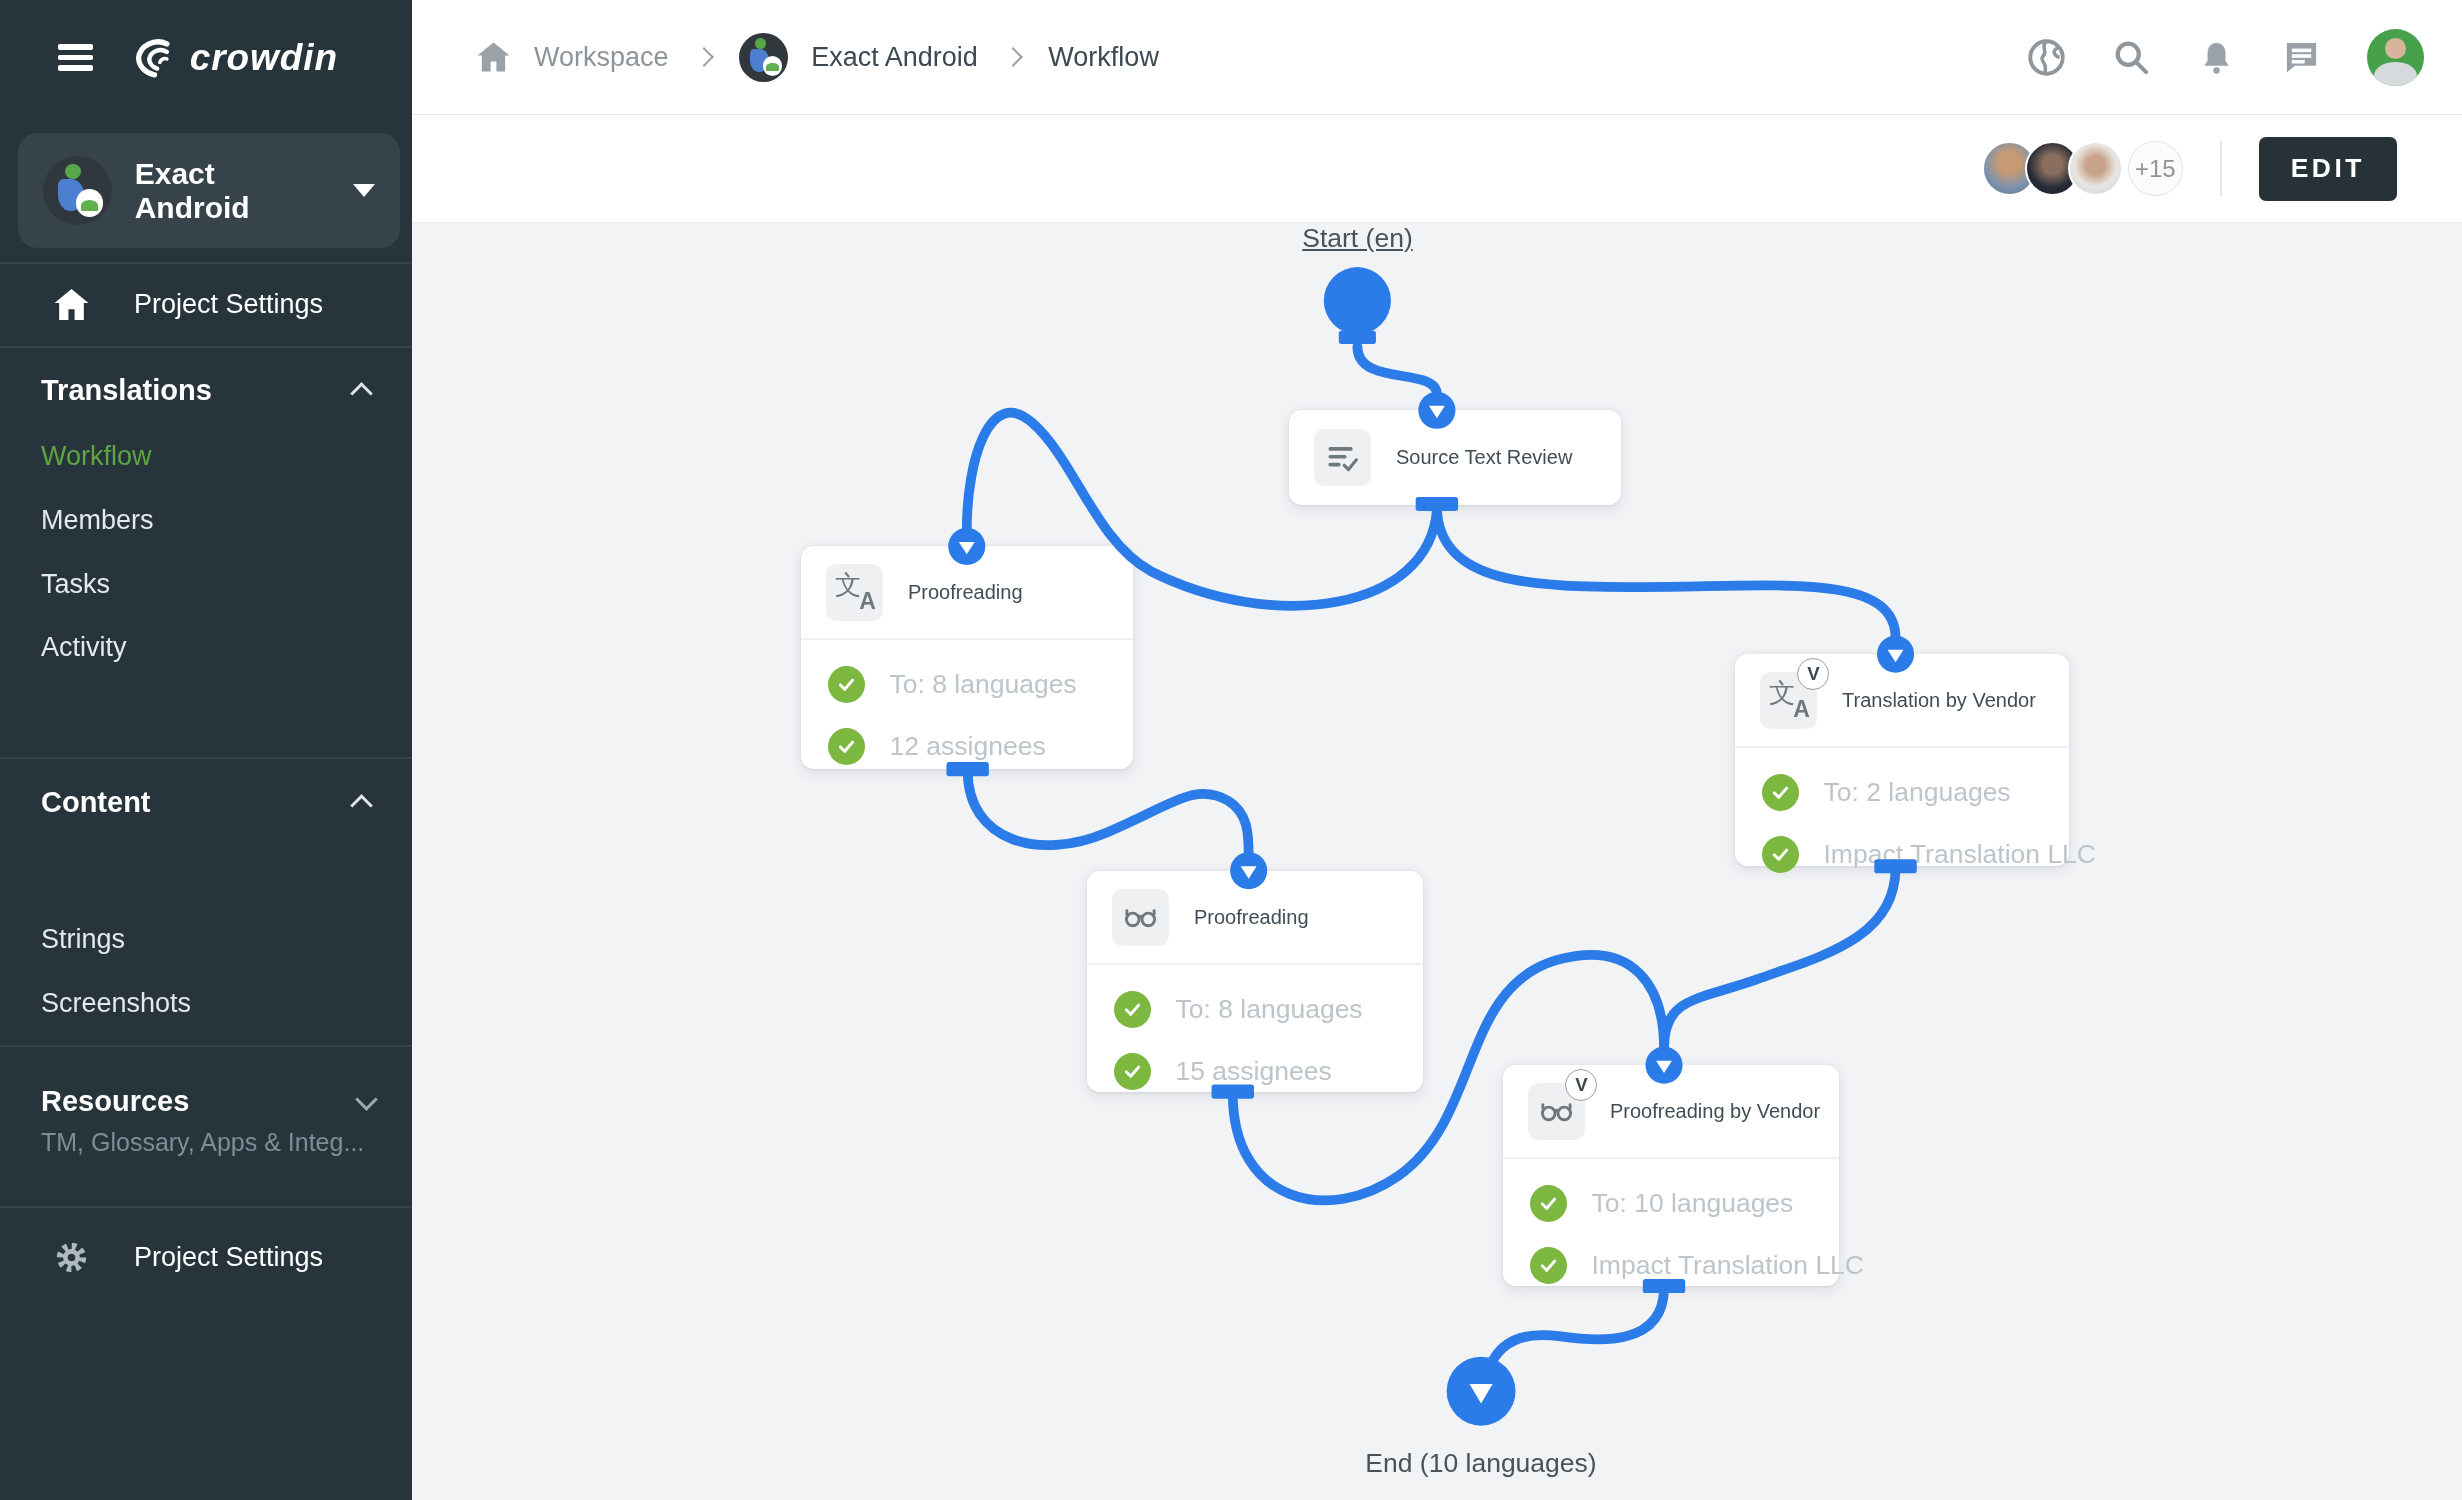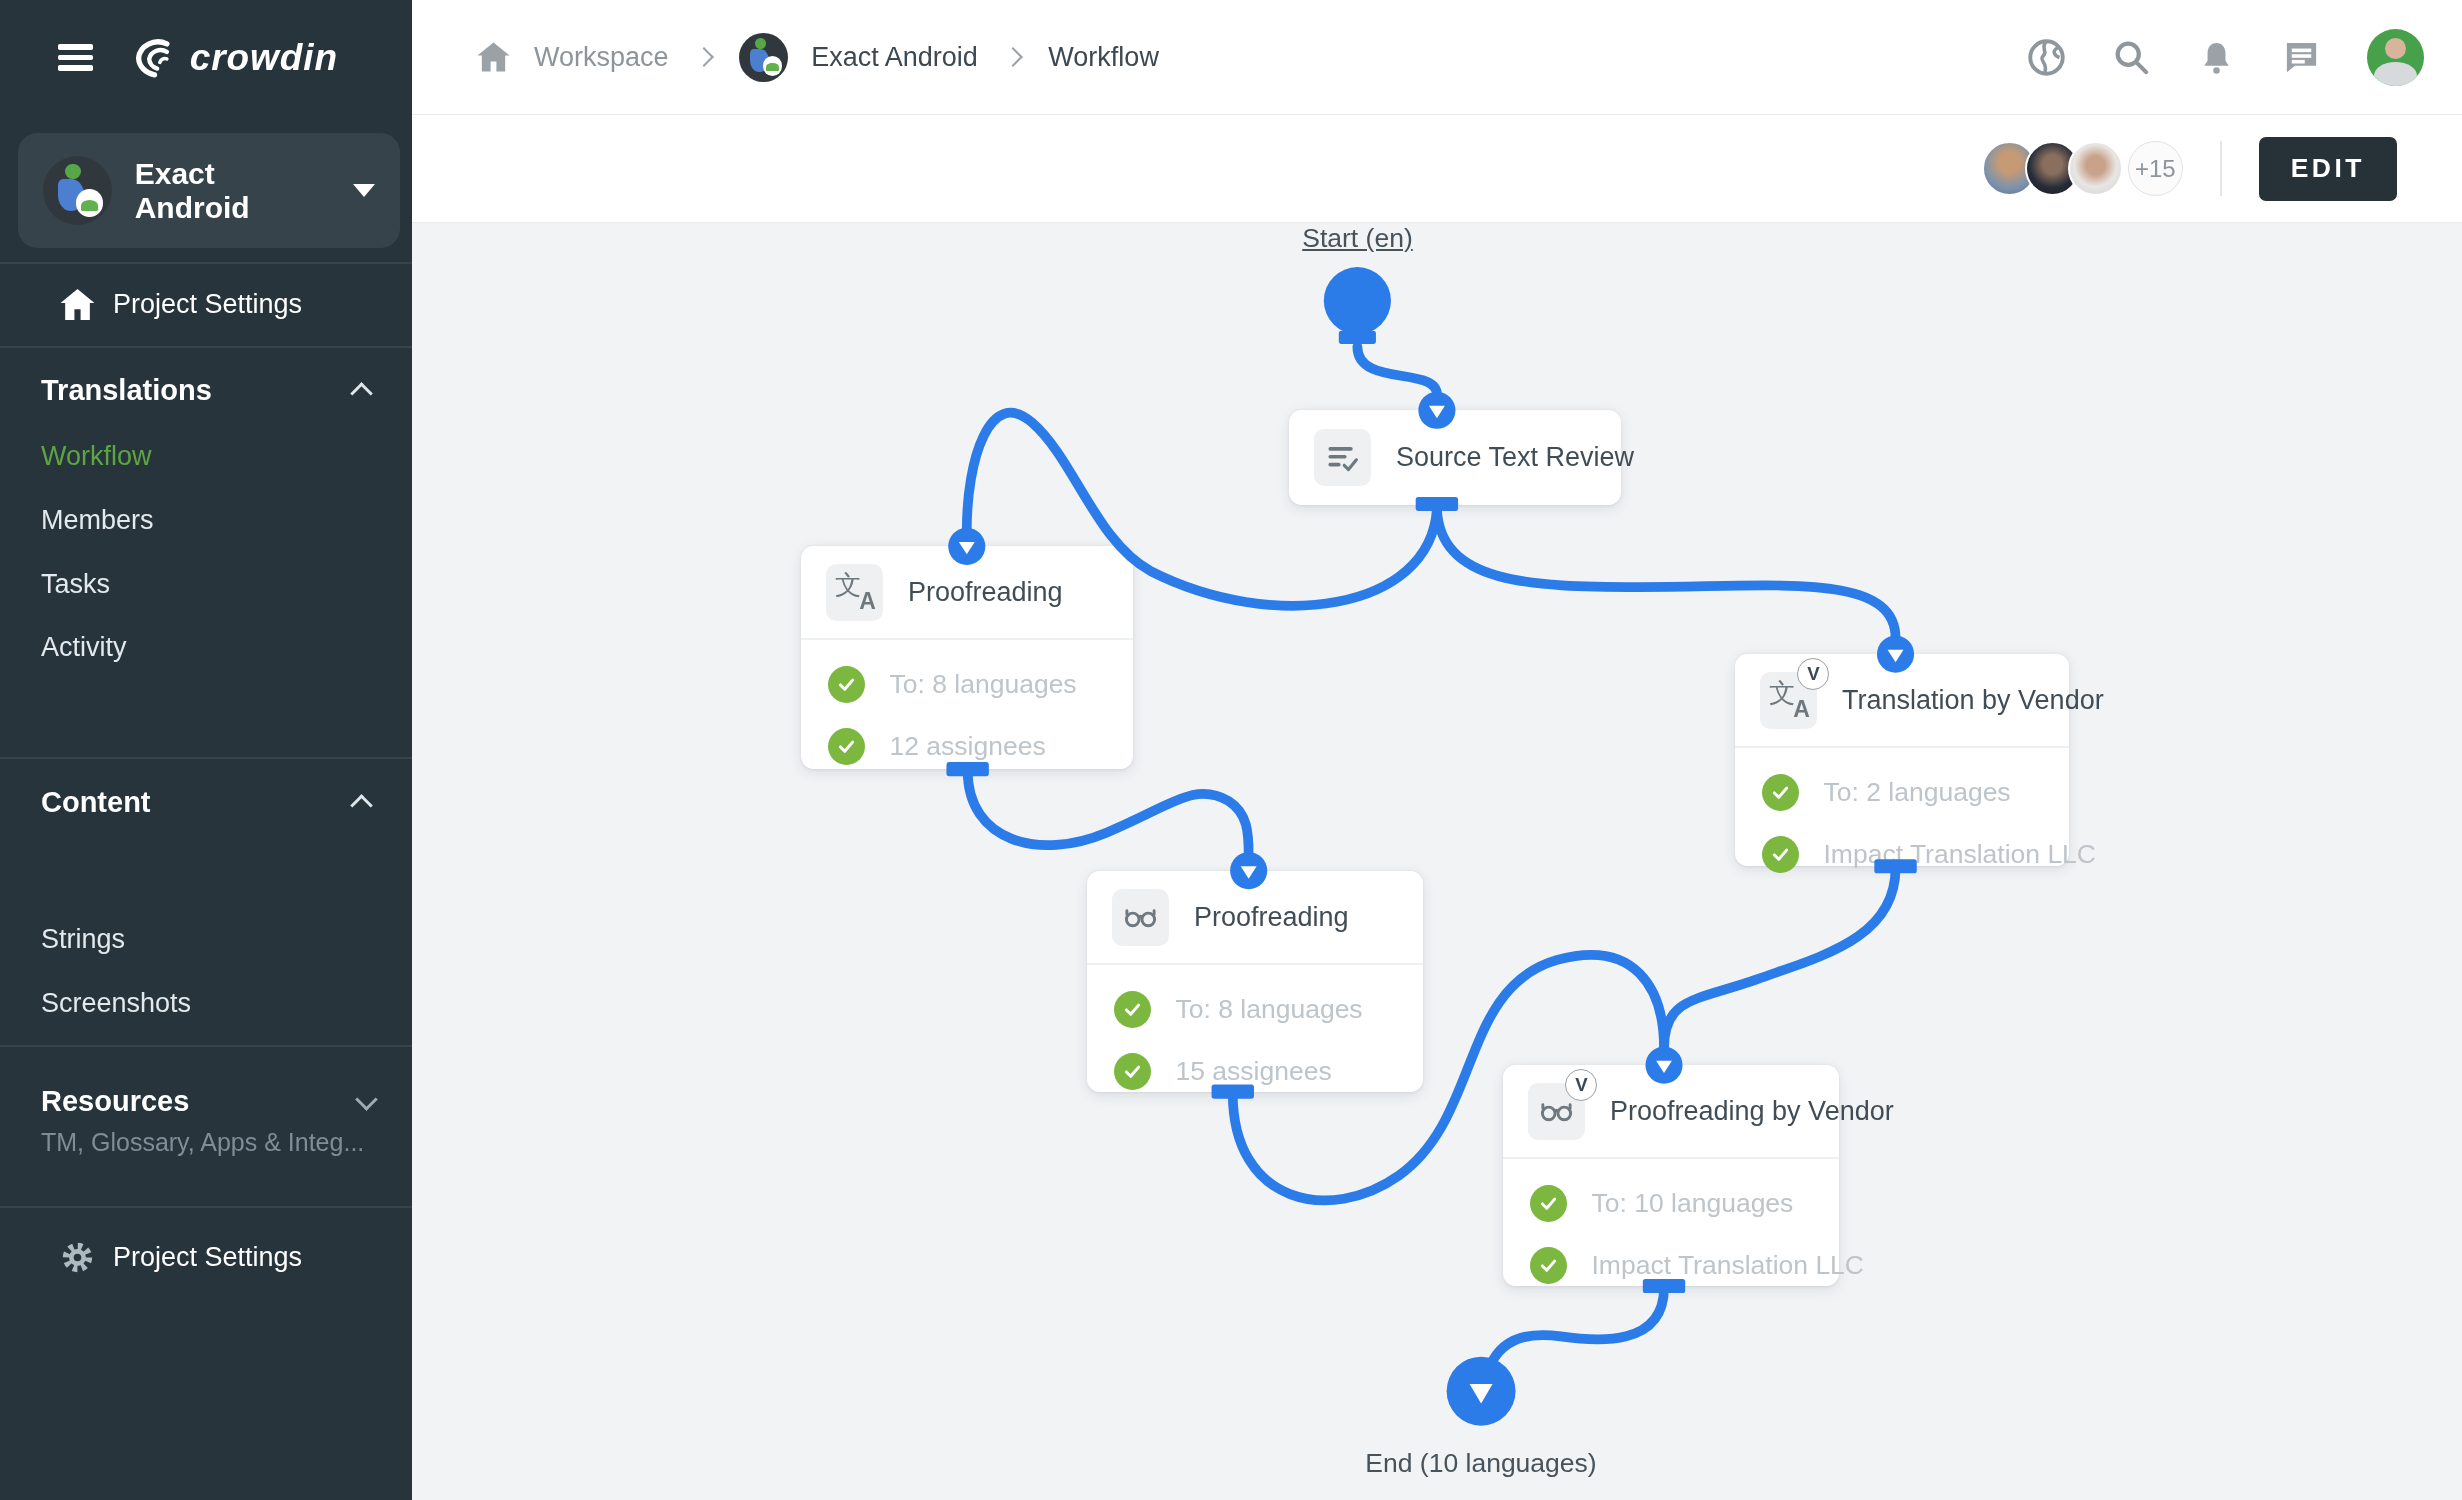--- a/index.html
+++ b/index.html
@@ -55,22 +55,22 @@
   .hamburger { width:35px; height:26.5px; display:flex; flex-direction:column; justify-content:space-between; cursor:pointer; }
   .hamburger span { display:block; height:5.3px; background:#ffffff; border-radius:1.8px; }
   .logo { display:flex; align-items:center; gap:8.8px; }
   .logo-text { color:#ffffff; font-size:37px; font-weight:bold; font-style:italic; letter-spacing:0.9px; }
   .project-pill { position:absolute; left:17.7px; top:133px; width:382px; height:115px; background:#37434b;
                   border-radius:19.4px; display:flex; align-items:center; padding:0 25px; gap:23px; cursor:pointer; }
   .pill-name { color:#ffffff; font-size:30px; font-weight:bold; flex:1; }
   .caret-down { width:0; height:0; border-left:11.5px solid transparent; border-right:11.5px solid transparent;
                 border-top:13.3px solid #ffffff; }
   .sb-divider { position:absolute; left:0; width:412px; height:1.8px; background:rgba(255,255,255,0.08); }
-  .sb-row { position:absolute; left:10px; width:412px; height:78px; display:flex; align-items:center;
-            padding-left:49px; gap:17px; cursor:pointer; font-size:27px; color:#ffffff; }
+  .sb-row { position:absolute; left:4px; width:412px; height:78px; display:flex; align-items:center;
+            padding-left:49px; gap:44px; cursor:pointer; font-size:27px; color:#ffffff; }
   .sb-section { position:absolute; left:41px; width:331px; display:flex; align-items:center; cursor:pointer; }
   .sb-section .label { font-size:29px; font-weight:bold; color:#ffffff; flex:1; }
   .chev-up { width:16px; height:16px; border-left:3.5px solid #dfe5e8; border-top:3.5px solid #dfe5e8;
              transform:rotate(45deg) translateY(3.5px); }
   .chev-dn { width:16px; height:16px; border-right:3.5px solid #9fabb2; border-bottom:3.5px solid #9fabb2;
              transform:rotate(45deg) translateY(-3.5px); }
   .sb-item { position:absolute; left:41px; width:336px; height:51px; display:flex; align-items:center;
              font-size:27px; color:#e3e9ec; cursor:pointer; }
   .sb-item.active { color:#5da543; }
   .sb-sub { position:absolute; left:41px; font-size:25px; color:#7f8d96; }
@@ -78,21 +78,21 @@
   
   .canvas-bg { position:absolute; left:412px; top:223px; width:2051px; height:1278px; background:#f1f3f5; }
   .edges { position:absolute; left:0; top:0; width:2462px; height:1501px; z-index:3; pointer-events:none; }
 
   .wcard { position:absolute; background:#ffffff; border-radius:12.4px; z-index:2;
            box-shadow:0 3.5px 12.4px rgba(35,46,60,0.10), 0 0.9px 2.7px rgba(35,46,60,0.08); cursor:pointer; }
   .wcard-head { height:92px; display:flex; align-items:center; padding:0 25px; gap:25px; }
   .wcard-head.solo { height:100%; }
   .icon-box { position:relative; width:57px; height:57px; background:#eef0f2; border-radius:10.6px;
               display:flex; align-items:center; justify-content:center; flex:none; }
-  .wcard-title { font-size:27px; color:#414d56; white-space:nowrap; }
+  .wcard-title { font-size:20px; color:#414d56; white-space:nowrap; }
   .wcard-div { height:1.8px; background:#eef1f3; margin:0; }
   .wcard-body { padding:26.5px 26.5px 0 26.5px; display:flex; flex-direction:column; gap:25px; }
   .wrow { display:flex; align-items:center; gap:25px; }
   .check { width:37px; height:37px; border-radius:50%; background:#7cb740; flex:none;
            display:flex; align-items:center; justify-content:center; }
   .wrow span.txt { font-size:26.5px; color:#bdc4ca; white-space:nowrap; }
   .vbadge { position:absolute; top:-14px; right:-12.4px; width:32px; height:32px; border-radius:50%;
             background:#ffffff; border:1.8px solid #98a1a8; color:#3c4852; font-size:18.6px; font-weight:bold;
             display:flex; align-items:center; justify-content:center; }
   .flow-label { position:absolute; z-index:2; text-align:center; font-size:26.5px; color:#47525b; }

